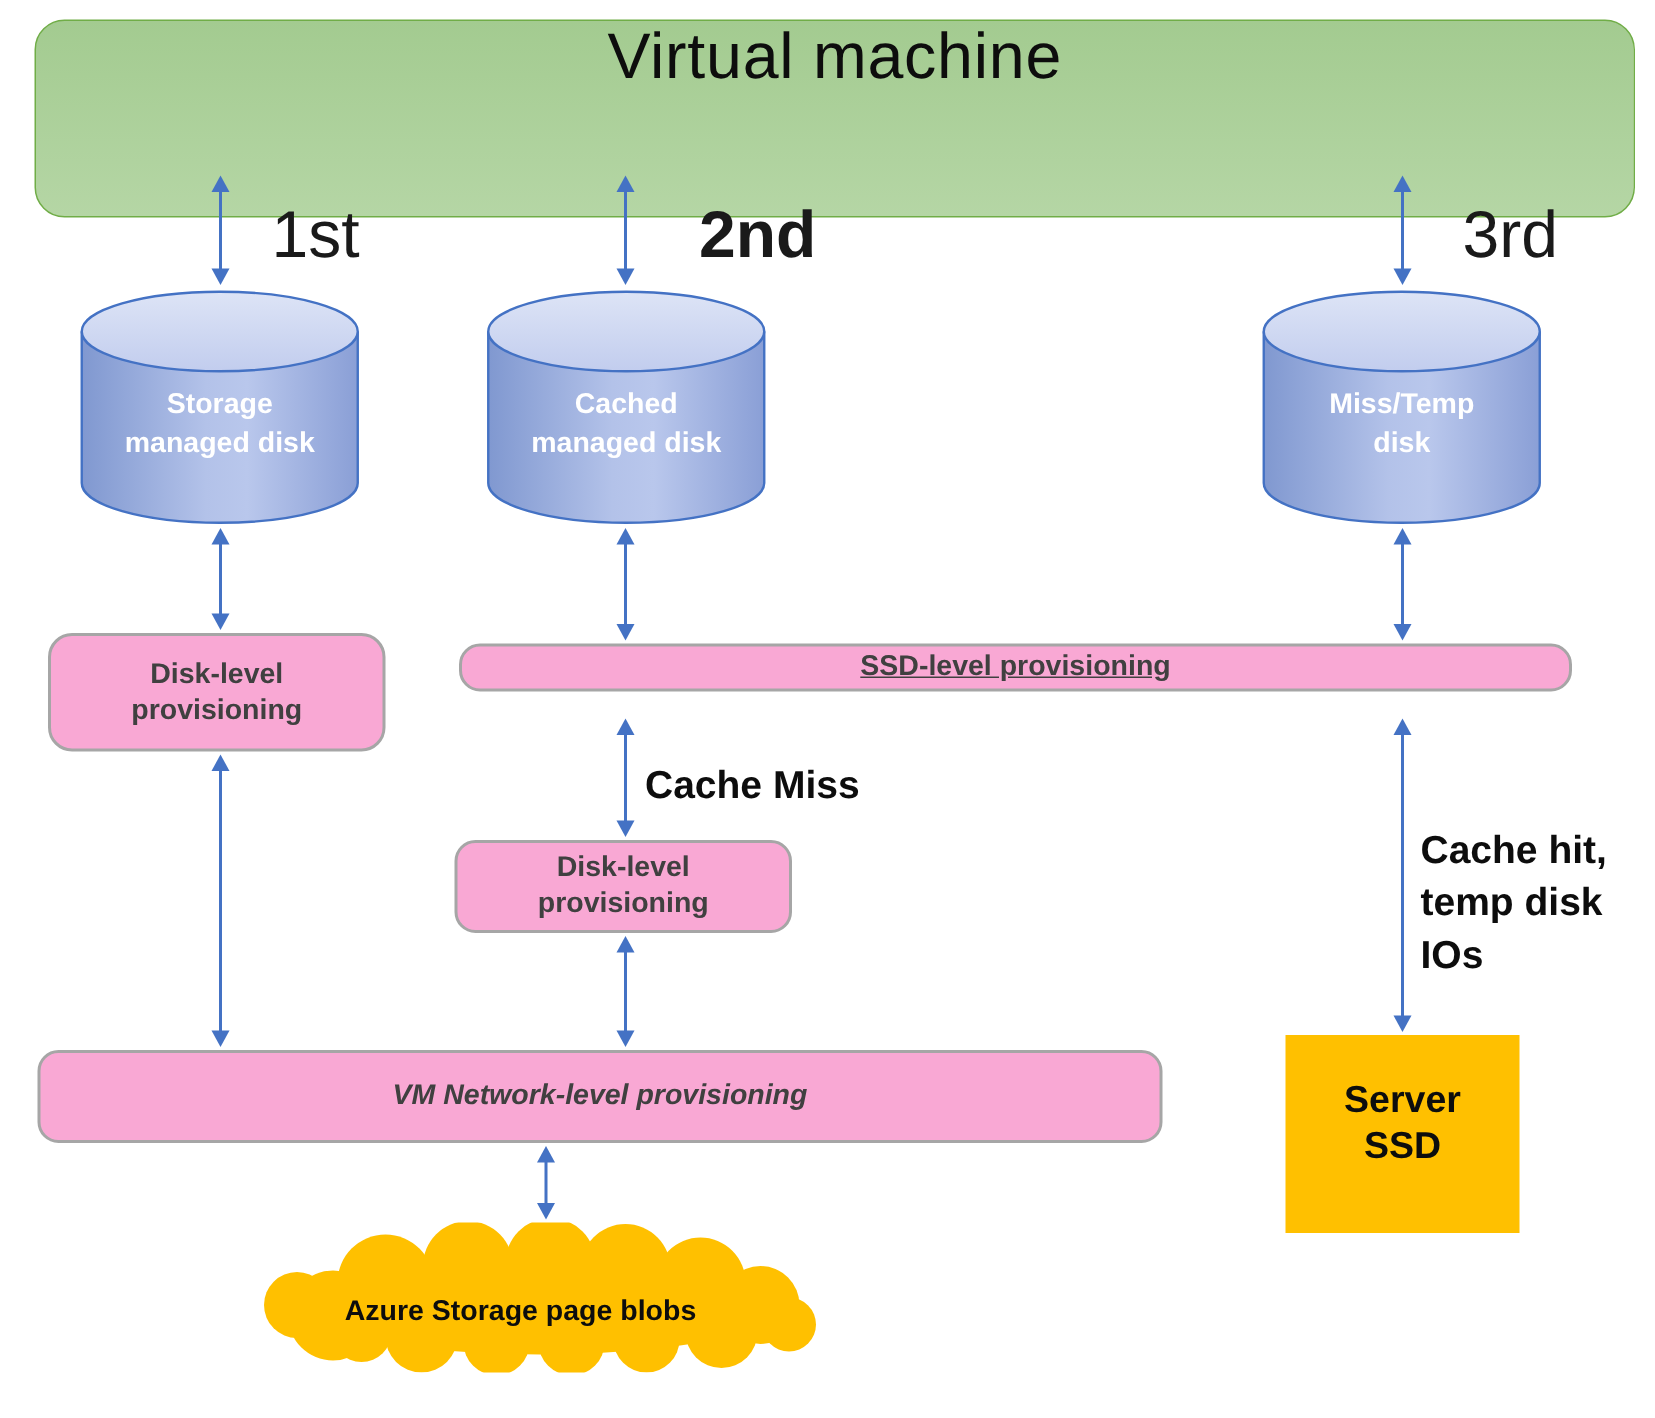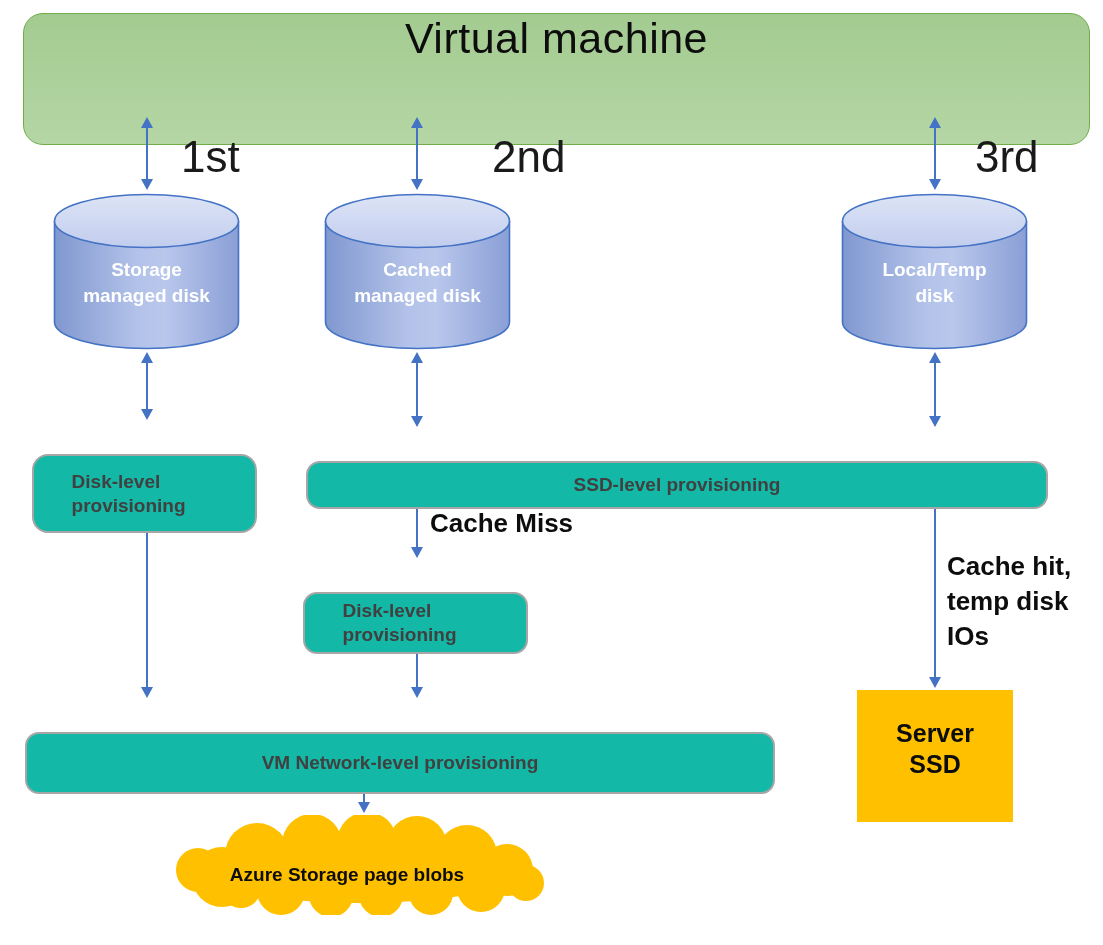--- a/index.html
+++ b/index.html
@@ -39,23 +39,23 @@
   .cylinder svg{position:absolute;inset:0;}
   .cyl-label{
     position:absolute;inset:0;padding-top:22px;
     display:flex;align-items:center;justify-content:center;text-align:center;
     color:#ffffff;font-weight:bold;font-size:19px;line-height:1.32;
   }
   .cyl-label span{display:block;width:72%;}
 
   
   .pbox{
-    position:absolute;background:#14b8a6;border:2px solid var(--box-border);
-    display:flex;align-items:center;justify-content:center;text-align:left;
-    color:var(--box-text);font-weight:bold;font-size:19px;line-height:1.25;margin-top:32px;
+    position:absolute;background:#f9a8d4;border:2px solid var(--box-border);
+    display:flex;align-items:center;justify-content:center;text-align:center;
+    color:var(--box-text);font-weight:bold;font-size:19px;line-height:1.25;
   }
   .pbox span{display:block;}
   .pbox-narrow span{width:66%;}
 
   
   .flow-label{position:absolute;font-weight:bold;font-size:26px;color:#0d0d0d;line-height:1.35;}
 
   
   .server-ssd{
     position:absolute;left:857px;top:690px;width:156px;height:132px;
@@ -77,21 +77,21 @@
 </head>
 <body>
 
 <div class="stage">
 
   <div class="vm-box">
     <div class="vm-title">Virtual machine</div>
   </div>
 
   <div class="rank-label" style="left:181px;top:132px;">1st</div>
-  <div class="rank-label" style="left:492px;top:132px;">2nd</div>
+  <div class="rank-label" style="left:466px;top:132px;font-weight:bold;">2nd</div>
   <div class="rank-label" style="left:975px;top:132px;text-align:right;">3rd</div>
 
   <div class="arrow" style="left:140px;top:117px;height:73px;">
       <i class="ht"></i>
       <i class="ln"></i>
       <i class="hb"></i>
     </div>
   <div class="arrow" style="left:410px;top:117px;height:73px;">
       <i class="ht"></i>
       <i class="ln"></i>
@@ -198,37 +198,37 @@
         </linearGradient>
         <linearGradient id="g3b" x1="0" y1="0" x2="0" y2="1">
           <stop offset="0" stop-color="#dde4f6"></stop>
             <stop offset="1" stop-color="#c2cdee"></stop>
         </linearGradient>
       </defs>
       <path d="M 1.5,28 L 1.5,129 A 92,26.5 0 0 0 185.5,129 L 185.5,28" fill="url(#g3a)" stroke="#4472c4" stroke-width="1.6"></path>
       <ellipse cx="93.5" cy="28" rx="92" ry="26.5" fill="url(#g3b)" stroke="#4472c4" stroke-width="1.6"></ellipse>
     </svg>
     <div class="cyl-label">
-        <span>Local/Temp disk</span>
+        <span>Miss/Temp disk</span>
       </div>
   </div>
 
   <div class="pbox pbox-narrow" style="left:32px;top:422px;width:225px;height:79px;border-radius:16px;">
     <span>Disk-level provisioning</span>
   </div>
 
-  <div class="pbox" style="left:306px;top:429px;width:742px;height:48px;border-radius:14px;">
+  <div class="pbox" style="left:306px;top:429px;width:742px;height:32px;border-radius:14px;text-decoration:underline;">
     <span>SSD-level provisioning</span>
   </div>
 
   <div class="pbox pbox-narrow" style="left:303px;top:560px;width:225px;height:62px;border-radius:14px;">
     <span>Disk-level provisioning</span>
   </div>
 
-  <div class="pbox" style="left:25px;top:700px;width:750px;height:62px;border-radius:14px;">
+  <div class="pbox" style="left:25px;top:700px;width:750px;height:62px;border-radius:14px;font-style:italic;">
     <span>VM Network-level provisioning</span>
   </div>
 
   <div class="flow-label" style="left:430px;top:506px;">Cache Miss</div>
   <div class="flow-label" style="left:947px;top:549px;width:152px;">Cache hit, temp disk IOs</div>
 
   <div class="server-ssd">
     <span>Server SSD</span>
   </div>
 

